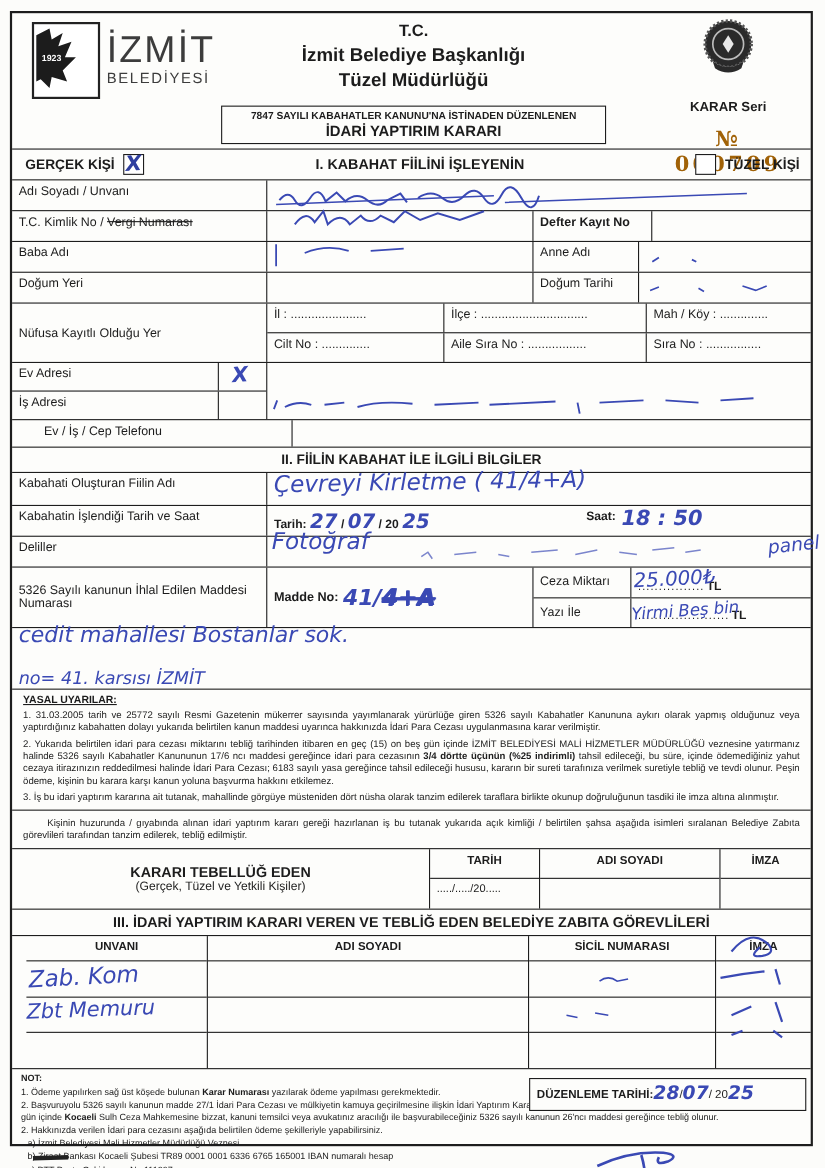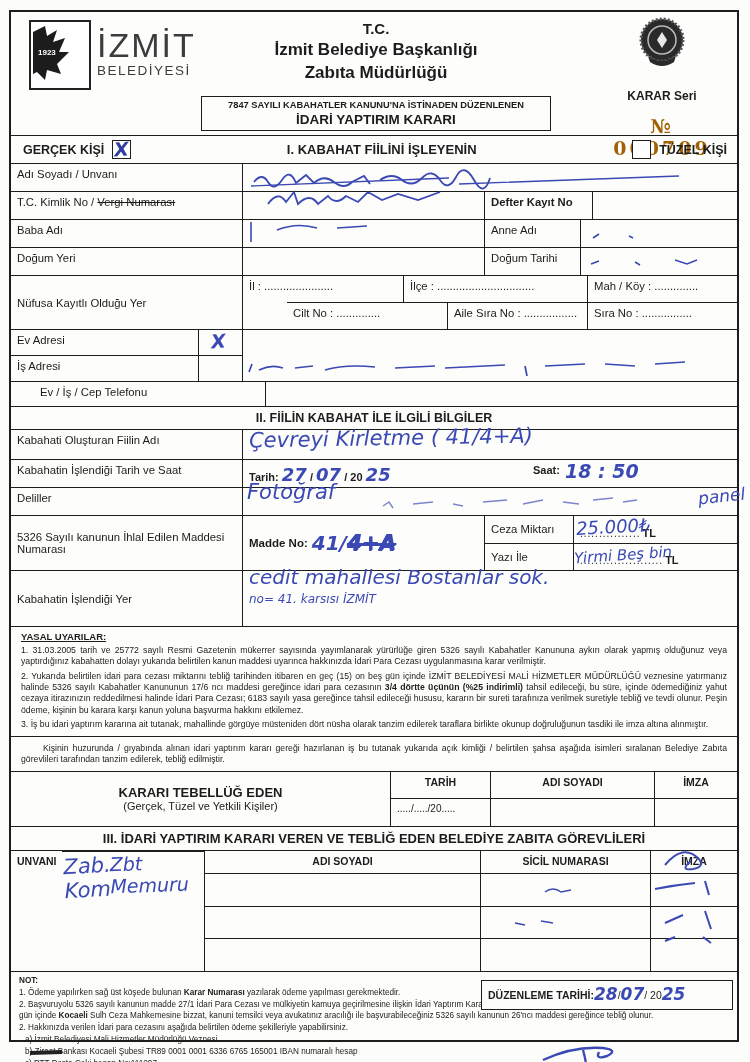--- a/index.html
+++ b/index.html
@@ -62,21 +62,21 @@
           </svg>
         </div>
         <div class="logo-text">
           <div class="logo-izmit">İZMİT</div>
           <div class="logo-bel">BELEDİYESİ</div>
         </div>
       </div>
       <div class="hdr-center">
         <div class="tc">T.C.</div>
         <div class="bsk">İzmit Belediye Başkanlığı</div>
-        <div class="zbt">Zabıta Müdürlüğü</div>
+        <div class="zbt">Tüzel Müdürlüğü</div>
       </div>
       <div class="hdr-right">
         <svg width="52" height="52" viewBox="0 0 52 52">
           <circle cx="26" cy="24" r="21" fill="#2a2a2a"></circle>
           <circle cx="26" cy="24" r="21" fill="none" stroke="#555" stroke-width="3" stroke-dasharray="2,2"></circle>
           <circle cx="26" cy="24" r="14" fill="none" stroke="#bbb" stroke-width="1.5"></circle>
           <path d="M26,16 L31,24 L26,32 L21,24 Z" fill="#e8e8e8"></path>
           <path d="M12,40 Q26,50 40,40 L38,46 Q26,54 14,46 Z" fill="#2a2a2a"></path>
         </svg>
         <div class="karar-seri">KARAR Seri</div>
@@ -151,21 +151,21 @@
     </div>
 
     <div class="row" style="height:54px;">
       <div class="cell lbl" style="display:flex;align-items:center;">Nüfusa Kayıtlı Olduğu Yer</div>
       <div style="flex:1;display:flex;flex-direction:column;">
         <div style="display:flex;flex:1;">
           <div class="cell" style="width:160px;flex:none;">İl : ......................</div>
           <div class="cell" style="flex:1;border-left:1.5px solid #1d1d1d;">İlçe : ...............................</div>
           <div class="cell" style="width:150px;flex:none;border-left:1.5px solid #1d1d1d;">Mah / Köy : ..............</div>
         </div>
-        <div style="display:flex;flex:1;border-top:1.5px solid #1d1d1d;margin-left:44px;">
+        <div style="display:flex;flex:1;border-top:1.5px solid #1d1d1d;">
           <div class="cell" style="width:160px;flex:none;">Cilt No : ..............</div>
           <div class="cell" style="flex:1;border-left:1.5px solid #1d1d1d;">Aile Sıra No : .................</div>
           <div class="cell" style="width:150px;flex:none;border-left:1.5px solid #1d1d1d;">Sıra No : ................</div>
         </div>
       </div>
     </div>
 
     <div class="row" style="height:52px;">
       <div style="width:232px;flex:none;display:flex;flex-direction:column;border-right:1.5px solid #1d1d1d;box-sizing:border-box;">
         <div style="display:flex;flex:1;">
@@ -246,24 +246,23 @@
           <div class="cell" style="flex:1;border-left:1.5px solid #1d1d1d;display:flex;align-items:flex-end;">
             <span class="dots" style="font-size:10px;">......................</span>
             <span style="font-size:11px;font-weight:bold;margin-left:2px;">TL</span>
             <span class="hand" style="font-size:15px;position:absolute;left:0px;top:2px;transform:rotate(-4deg);">Yirmi Beş bin</span>
           </div>
         </div>
       </div>
     </div>
 
     <div class="row" style="height:56px;">
-      <div class="cell lbl" style="display:flex;align-items:center;">Kabahatin İşlendiği Yer</div>
       <div class="cell val">
         <div class="hand" style="font-size:20px;position:absolute;left:6px;top:-6px;">cedit mahallesi Bostanlar sok.</div>
-        <div class="hand" style="font-size:12px;position:absolute;left:6px;top:21px;">no= 41. karsısı  İZMİT</div>
+        <div class="hand" style="font-size:16px;position:absolute;left:6px;top:36px;">no= 41. karsısı  İZMİT</div>
       </div>
     </div>
 
     <div class="legal">
       <div class="lt">YASAL UYARILAR:</div>
       <p>1. 31.03.2005 tarih ve 25772 sayılı Resmi Gazetenin mükerrer sayısında yayımlanarak yürürlüğe giren 5326 sayılı Kabahatler Kanununa aykırı olarak yapmış olduğunuz veya yaptırdığınız kabahatten dolayı yukarıda belirtilen kanun maddesi uyarınca hakkınızda İdari Para Cezası uygulanmasına karar verilmiştir.</p>
       <p><span>2. Yukarıda belirtilen idari para cezası miktarını tebliğ tarihinden itibaren en geç (15) on beş gün içinde İZMİT BELEDİYESİ MALİ HİZMETLER MÜDÜRLÜĞÜ veznesine yatırmanız halinde 5326 sayılı Kabahatler Kanununun 17/6 ncı maddesi gereğince idari para cezasının </span><b>3/4 dörtte üçünün (%25 indirimli)</b><span> tahsil edileceği, bu süre, içinde ödemediğiniz yahut cezaya itirazınızın reddedilmesi halinde İdari Para Cezası; 6183 sayılı yasa gereğince tahsil edileceği hususu, kararın bir sureti tarafınıza verilmek suretiyle tebliğ ve tevdi olunur. Peşin ödeme, kişinin bu karara karşı kanun yoluna başvurma hakkını etkilemez.</span></p>
       <p>3. İş bu idari yaptırım kararına ait tutanak, mahallinde görgüye müsteniden dört nüsha olarak tanzim edilerek taraflara birlikte okunup doğruluğunun tasdiki ile imza altına alınmıştır.</p>
     </div>
     <div class="legal" style="padding-top:5px;">
@@ -284,21 +283,21 @@
         <div class="cell" style="flex:1;border-top:1.5px solid #1d1d1d;"></div>
       </div>
       <div style="width:82px;flex:none;display:flex;flex-direction:column;">
         <div class="cell tc-head" style="flex:1;">İMZA</div>
         <div class="cell" style="flex:1;border-top:1.5px solid #1d1d1d;"></div>
       </div>
     </div>
 
     <div class="sec-title" style="font-size:13px;">III. İDARİ YAPTIRIM KARARI VEREN VE TEBLİĞ EDEN BELEDİYE ZABITA GÖREVLİLERİ</div>
     <div class="tbl" style="height:120px;position:relative;">
-      <div style="width:194px;flex:none;display:flex;flex-direction:row;border-right:1.5px solid #1d1d1d;box-sizing:border-box;">
+      <div style="width:178px;flex:none;display:flex;flex-direction:column;border-right:1.5px solid #1d1d1d;box-sizing:border-box;padding-left:13px;">
         <div class="cell tc-head" style="height:22px;">UNVANI</div>
         <div class="cell" style="flex:1;border-top:1.5px solid #1d1d1d;position:relative;">
           <span class="hand" style="font-size:21px;position:absolute;left:2px;top:2px;transform:rotate(-3deg);">Zab. Kom</span>
         </div>
         <div class="cell" style="flex:1;border-top:1.5px solid #1d1d1d;position:relative;">
           <span class="hand" style="font-size:19px;position:absolute;left:0px;top:0px;transform:rotate(-2deg);">Zbt  Memuru</span>
         </div>
         <div class="cell" style="flex:1;border-top:1.5px solid #1d1d1d;"></div>
       </div>
       <div style="flex:1;display:flex;flex-direction:column;border-right:1.5px solid #1d1d1d;box-sizing:border-box;">

